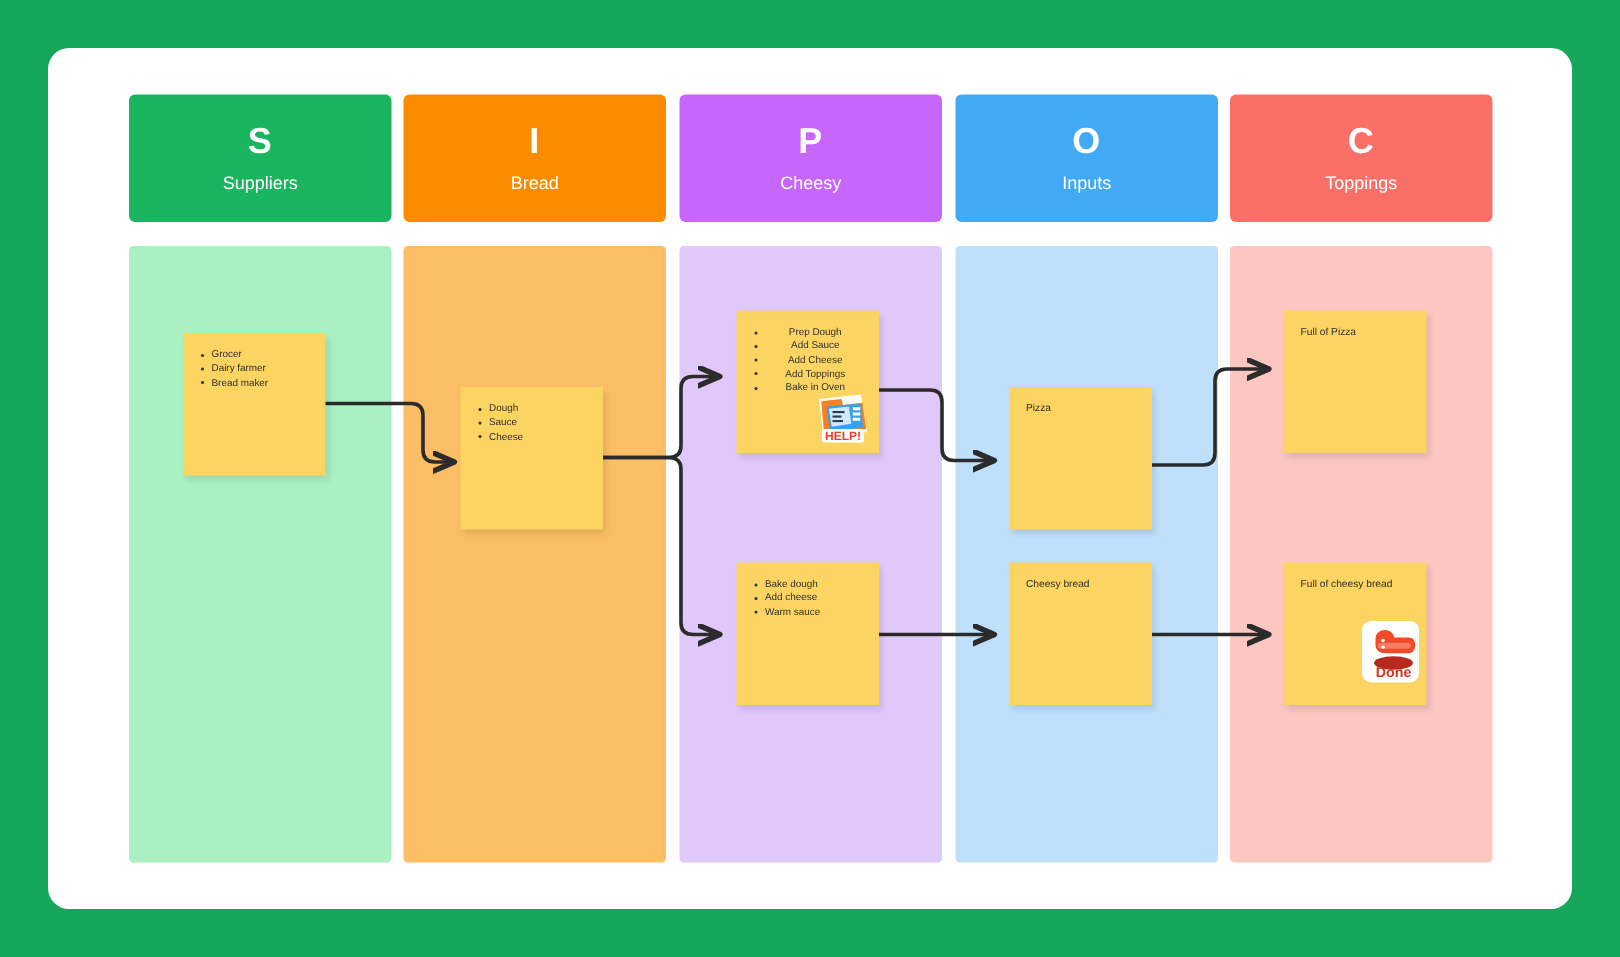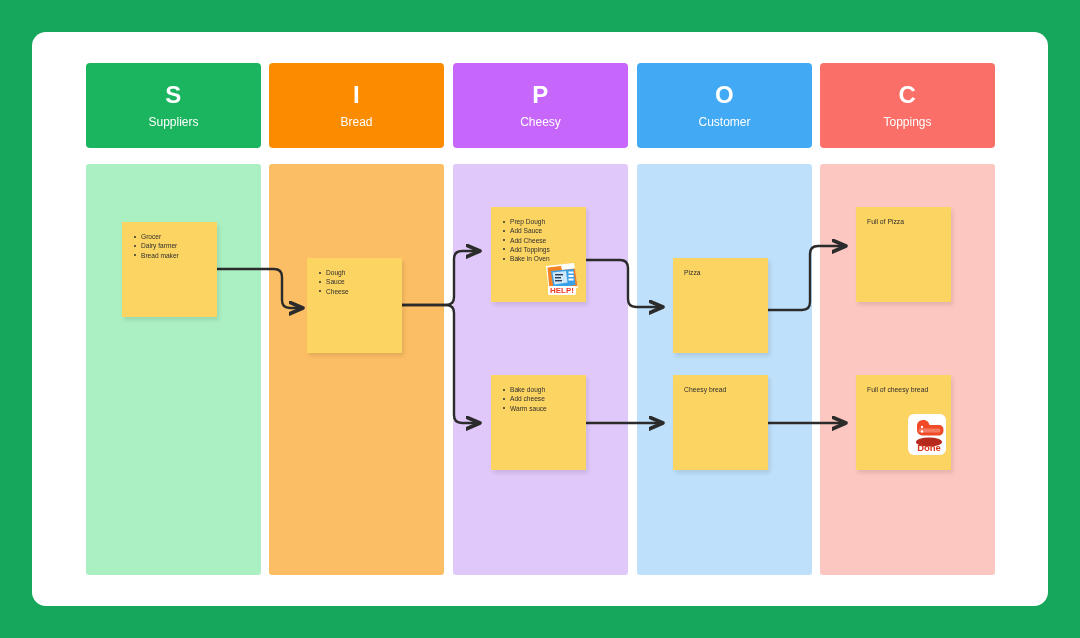--- a/index.html
+++ b/index.html
@@ -111,21 +111,21 @@
     <div class="hdr" style="left:237px; width:175px; background:#fb8c00;">
       <div class="letter">I</div>
       <div class="word">Bread</div>
     </div>
     <div class="hdr" style="left:421px; width:175px; background:#c766fa;">
       <div class="letter">P</div>
       <div class="word">Cheesy</div>
     </div>
     <div class="hdr" style="left:605px; width:175px; background:#42aaf5;">
       <div class="letter">O</div>
-      <div class="word">Customer</div>
+      <div class="word">Inputs</div>
     </div>
     <div class="hdr" style="left:788px; width:175px; background:#fa7068;">
       <div class="letter">C</div>
       <div class="word">Toppings</div>
     </div>
 
     <div class="band" style="left:54px; width:175px; background:#abf0c2;"></div>
     <div class="band" style="left:237px; width:175px; background:#fcbe65;"></div>
     <div class="band" style="left:421px; width:175px; background:#e0c8fa;"></div>
     <div class="band" style="left:605px; width:175px; background:#bfe0fa;"></div>
@@ -161,21 +161,21 @@
     </div>
 
     <div class="note" style="left:275px; top:226px; width:95px; height:95px;">
       <ul>
         <li>Dough</li>
         <li>Sauce</li>
         <li>Cheese</li>
       </ul>
     </div>
 
-    <div class="note" style="left:459px; top:175px; width:95px; height:95px;">
+    <div class="note" style="left:459px; top:175px; width:95px; height:95px;text-align:center;">
       <ul>
         <li>Prep Dough</li>
         <li>Add Sauce</li>
         <li>Add Cheese</li>
         <li>Add Toppings</li>
         <li>Bake in Oven</li>
       </ul>
 
       <div class="sticker" style="right:3px; bottom:2px;">
         <svg viewBox="0 0 46 40" width="46" height="40">

